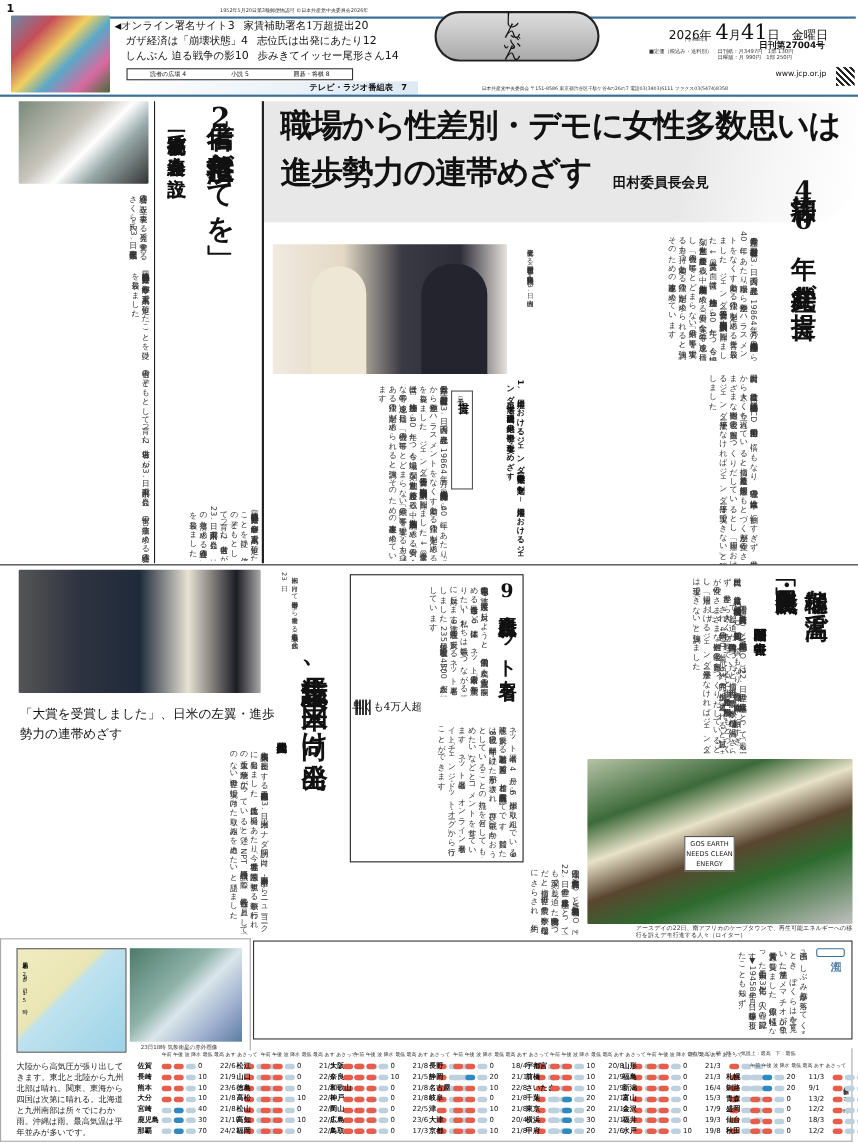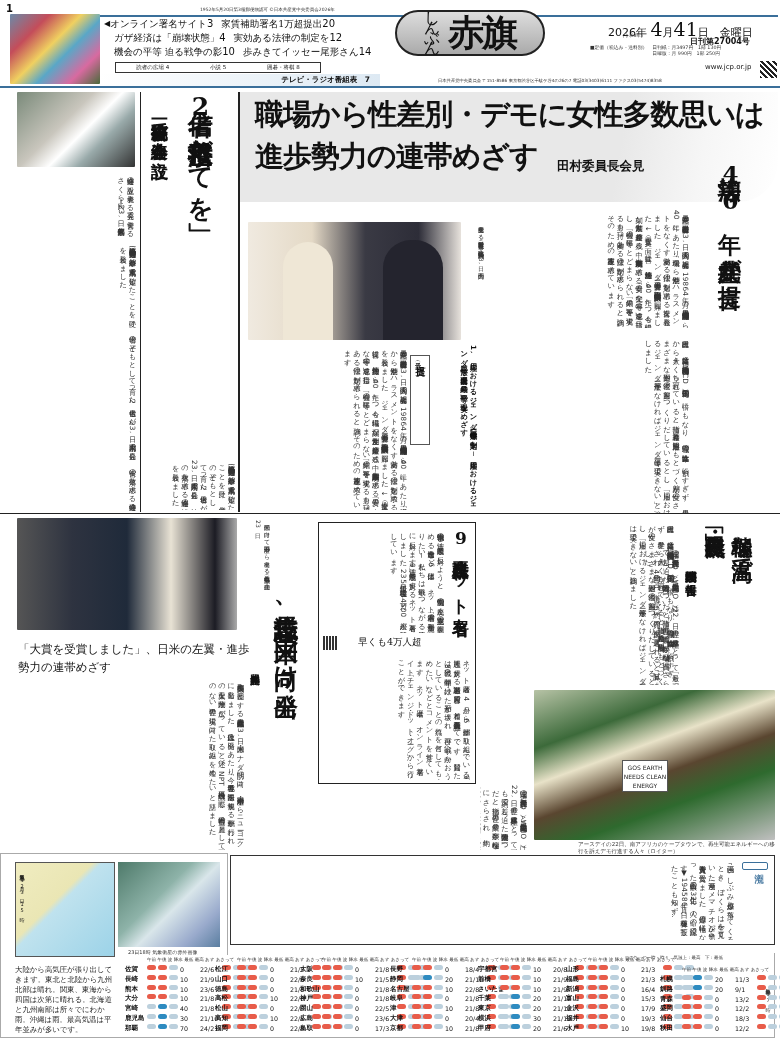--- a/index.html
+++ b/index.html
@@ -63,21 +63,21 @@
   #heat-sub{left:683px;top:562px;font-size:11.5px;font-weight:bold;height:130px}
   
   #column-box{left:230px;top:855px;width:545px;height:90px;border:1px solid #333}
   #choryu-label{left:742px;top:862px;width:26px;border:1px solid #3a6f9a;color:#3a6f9a;font-size:9.5px;padding:3px 2px;text-align:center;border-radius:2px}
   #weather-map{left:15px;top:862px;width:100px;height:95px;background:linear-gradient(135deg,#f0ecc0 0%,#eae6b4 40%,#bfe2ee 45%,#9cd3e8 100%);border:1px solid #555}
   #sat-img{left:118px;top:862px;width:102px;height:85px;background:linear-gradient(135deg,#4e7a6a,#8eb3a9 40%,#d9e6ea 55%,#9ac 80%,#5a7ea0)}
   #sat-caption{left:128px;top:949px;}
   #forecast{left:15px;top:965px;width:100px;font-size:7.4px;line-height:10px;font-family:"DejaVu Sans",sans-serif;color:#222}
   .wx-col{font-size:6px;font-family:"DejaVu Sans",sans-serif;line-height:9.8px;white-space:nowrap}
   .wx-col .hdr{font-size:4.5px;color:#333;margin-left:22px;height:10px}
-  .wx-row{display:flex;align-items:flex-start}
+  .wx-row{display:flex;align-items:center}
   .wx-row .city{width:22px;font-weight:bold;font-size:6.5px}
   .wx-row .ic{display:inline-block;width:9px;height:5px;border-radius:3px;margin-right:2px}
   .sun{background:#e85c4a}.cld{background:#bcd0dd}.rain{background:#2e8bc0}
   .wx-row .v{width:20px;font-size:6.3px}
   .wxframe{left:0;top:953px;width:775px;height:85px;border:1px solid #aaa;border-top:none}
 </style>
 </head>
 <body>
 
 <div class="abs" id="pagenum">1</div>
@@ -88,40 +88,39 @@
   <div class="idx-row">
     <span style="width:10px;font-size:8px">◀</span>
     <span class="t">オンライン署名サイト</span>
       <span class="n">3</span>
     <span class="t" style="margin-left:8px">家賃補助署名1万超提出</span>
       <span class="n">20</span>
   </div>
   <div class="idx-row" style="padding-left:10px">
     <span class="t">ガザ経済は「崩壊状態」</span>
       <span class="n">4</span>
-    <span class="t" style="margin-left:8px">実効ある法律の制定を</span>
+    <span class="t" style="margin-left:8px">志位氏は出発にあたり</span>
       <span class="n">12</span>
   </div>
   <div class="idx-row" style="padding-left:10px">
-    <span class="t">機会の平等 迫る戦争の影</span>
+    <span class="t">しんぶん 迫る戦争の影</span>
       <span class="n">10</span>
     <span class="t" style="margin-left:8px">歩みきてイッセー尾形さん</span>
       <span class="n">14</span>
   </div>
 </div>
 <div class="abs" id="index-bar">
   <span>読者の広場 4</span>
   <span>小説 5</span>
   <span>囲碁・将棋 8</span>
 </div>
 <div class="abs" id="tvbar">テレビ・ラジオ番組表　7</div>
 
 <div class="abs" id="logo">
   <span class="small">しんぶん</span>
-  <span class="big">赤旗</span>
 </div>
 <div class="abs" id="date">
   <span>2026年</span>
   <b>4</b>月<b>41</b>日　<span>金曜日</span>
 </div>
 <div class="abs" id="era">（令和8年）</div>
 <div class="abs" id="issue">日刊第27004号</div>
 <div class="abs" id="price">■定価（税込み・送料別）　日刊紙：月3497円　1部 130円
 　　　　　　　　　　　　　日曜版：月 990円　1部 250円</div>
 <div class="abs" id="url">www.jcp.or.jp</div>
@@ -164,21 +163,21 @@
 <div class="abs photo" id="airport-photo"></div>
 <div class="abs bodytext" style="left:242px;top:520px;width:30px;height:70px;font-size:6px">米国に向けて羽田空港から出発する志位議長（中央）ら代表団＝23日</div>
 <div class="abs" id="nuke-hl" style="width:240px">「大賞を受賞しました」、日米の左翼・進歩勢力の連帯めざす</div>
 <div class="abs vert" id="shii-hl">志位議長、米国へ向け出発</div>
 <div class="abs vert" id="shii-sub">共産党代表団</div>
 <div class="abs bodytext" style="left:17px;top:678px;width:228px;height:172px">志位和夫議長を団長とする日本共産党代表団は23日、米国・カナダ訪問に向け、東京・羽田空港からニューヨークに出発しました。志位氏は出発にあたり「今、世界各地で国際法を無視する戦争が行われ、核兵器の重大な危険が広がっている」と述べ、NPT再検討会議に際し、市民社会の一員として「核兵器のない世界」の実現に向けた取り組みを進めたいと語りました。</div>
 
 <div class="abs box" id="box9"></div>
 <div class="abs vert" id="box9-title">9条改悪反対ネット署名も</div>
 <div class="abs" style="left:323px;top:636px;width:14px;height:14px;background:repeating-linear-gradient(90deg,#333 0 2px,#fff 2px 3px)"></div>
-<div class="abs" id="box9-sub" style="left:358px;top:636px">早くも4万人超</div>
+<div class="abs" id="box9-sub" style="left:320px;top:636px">早くも4万人超</div>
 <div class="abs bodytext" style="left:323px;top:528px;width:122px;height:105px">戦争準備の憲法9条改悪に反対しようと、労働法制の廃止と立憲主義の回復を求める市民連合など6団体は、ネット署名「日本の平和憲法を守りたい─私たちは戦争につながる憲法改悪に反対します」（憲法9条改悪に反対するネット署名）を開始しました。23日午後5時半現在で4万4500人超が賛同しています。</div>
 <div class="abs bodytext" style="left:323px;top:655px;width:148px;height:125px">ネット署名は、4月から6団体が取り組んでいる「憲法9条改悪に反対する請願署名」と同趣旨で、首相と衆参両院議長あてです。賛同した人は「戦後80年間守り続けた平和が壊され、再び戦争へ向かおうとしていることの流れを何としても止めたい」などとコメントを寄せています。ネット署名は、オンライン署名サイト「チェンジ・ドット・オーグ」から行うことができます。</div>
 
 <div class="abs bodytext" style="left:480px;top:520px;width:195px;height:165px">田村氏は、賃金格差は経済協力開発機構（OECD）加盟国平均の2倍にもなり、管理職の女性比率は1割台にすぎず、世界から大きく立ち遅れていると指摘。賃金格差と雇用形態にもとづく差別が女性のさまざまな困難や老後の貧困をつくりだしているとし、「雇用におけるジェンダー平等法がなければジェンダー平等は実現できない」と強調しました。</div>
 <div class="abs vert" id="heat-hl1">極端な高温で</div>
 <div class="abs vert" id="heat-hl2">食・農「限界点」</div>
 <div class="abs vert" id="heat-sub">国連機関が報告書</div>
 <div class="abs bodytext" style="left:640px;top:545px;width:40px;height:140px">国連の世界食糧計画（FAO）と世界気象機関（WMO）は22日、世界の農林水産業にとって「最も深刻で差し迫った危険要因」の一つだと指摘。世界の農業の半数が極端な高温にさらされ、年約4000億ドル（約63兆円）の損失が見込まれると試算しました。</div>
 <div class="abs bodytext" style="left:480px;top:785px;width:48px;height:65px">国連の世界食糧計画（FAO）と世界気象機関（WMO）は22日、世界の農林水産業にとって「最も深刻で差し迫った危険要因」の一つだと指摘。世界の農業の半数が極端な高温にさらされ、年約4000億ドル（約63兆円）の損失が見込まれると試算しました。</div>
 <div class="abs photo" id="protest-photo">

